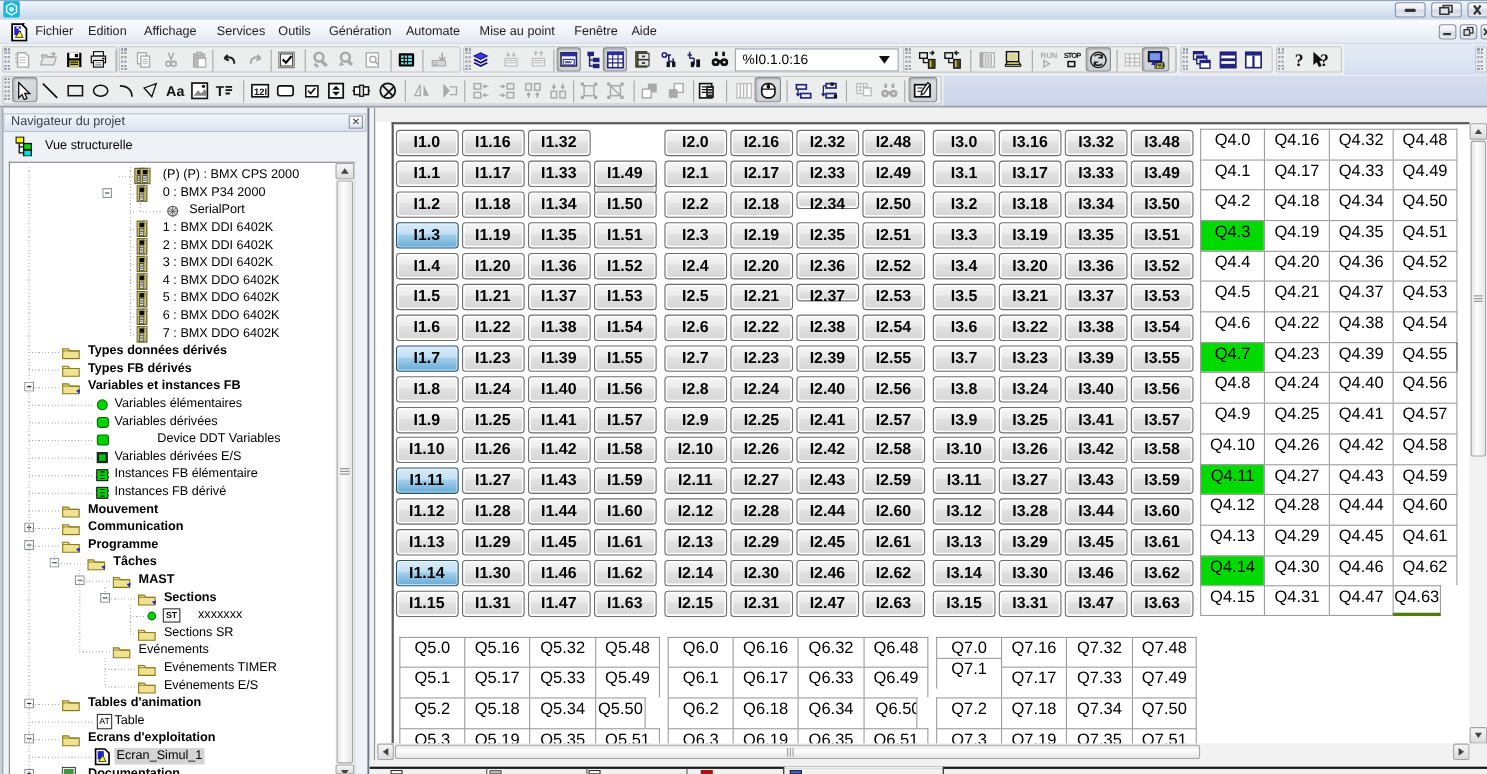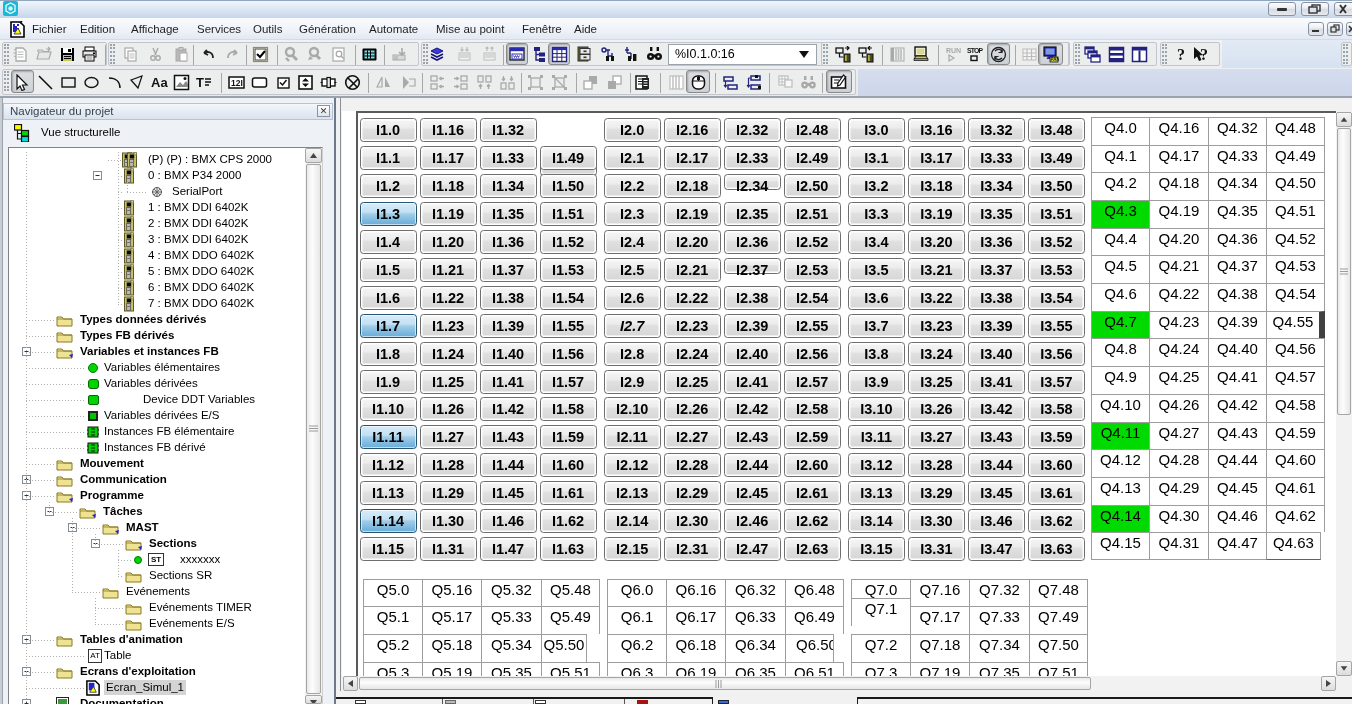--- a/index.html
+++ b/index.html
@@ -1120,21 +1120,21 @@
 <div class="btn" style="left:539.5px;top:481.1px;width:57px;height:24px;">I1.61</div>
 <div class="btn" style="left:539.5px;top:509.0px;width:57px;height:24px;">I1.62</div>
 <div class="btn" style="left:539.5px;top:536.9px;width:57px;height:24px;">I1.63</div>
 <div class="btn" style="left:603.7px;top:118.4px;width:57px;height:24px;">I2.0</div>
 <div class="btn" style="left:603.7px;top:146.3px;width:57px;height:24px;">I2.1</div>
 <div class="btn" style="left:603.7px;top:174.2px;width:57px;height:24px;">I2.2</div>
 <div class="btn" style="left:603.7px;top:202.1px;width:57px;height:24px;">I2.3</div>
 <div class="btn" style="left:603.7px;top:230.0px;width:57px;height:24px;">I2.4</div>
 <div class="btn" style="left:603.7px;top:257.9px;width:57px;height:24px;">I2.5</div>
 <div class="btn" style="left:603.7px;top:285.8px;width:57px;height:24px;">I2.6</div>
-<div class="btn" style="left:603.7px;top:313.7px;width:57px;height:24px;font-style:italic;">I2.7</div>
+<div class="btn" style="left:603.7px;top:313.7px;width:57px;height:24px;">I2.7</div>
 <div class="btn" style="left:603.7px;top:341.6px;width:57px;height:24px;">I2.8</div>
 <div class="btn" style="left:603.7px;top:369.5px;width:57px;height:24px;">I2.9</div>
 <div class="btn" style="left:603.7px;top:397.4px;width:57px;height:24px;">I2.10</div>
 <div class="btn" style="left:603.7px;top:425.3px;width:57px;height:24px;">I2.11</div>
 <div class="btn" style="left:603.7px;top:453.2px;width:57px;height:24px;">I2.12</div>
 <div class="btn" style="left:603.7px;top:481.1px;width:57px;height:24px;">I2.13</div>
 <div class="btn" style="left:603.7px;top:509.0px;width:57px;height:24px;">I2.14</div>
 <div class="btn" style="left:603.7px;top:536.9px;width:57px;height:24px;">I2.15</div>
 <div class="btn" style="left:663.7px;top:118.4px;width:57px;height:24px;">I2.16</div>
 <div class="btn" style="left:663.7px;top:146.3px;width:57px;height:24px;">I2.17</div>
@@ -1296,29 +1296,29 @@
 <div class="cell" style="left:1208px;top:477px;width:58px;height:28px;">Q4.45</div>
 <div class="cell" style="left:1208px;top:505px;width:58px;height:27px;">Q4.46</div>
 <div class="cell" style="left:1208px;top:532px;width:58px;height:28px;border-bottom:1px solid #9d9d9d;">Q4.47</div>
 <div class="cell" style="left:1266px;top:117px;width:59px;height:28px;border-right:1px solid #9d9d9d;">Q4.48</div>
 <div class="cell" style="left:1266px;top:145px;width:59px;height:27px;border-right:1px solid #9d9d9d;">Q4.49</div>
 <div class="cell" style="left:1266px;top:172px;width:59px;height:28px;border-right:1px solid #9d9d9d;">Q4.50</div>
 <div class="cell" style="left:1266px;top:200px;width:59px;height:28px;border-right:1px solid #9d9d9d;">Q4.51</div>
 <div class="cell" style="left:1266px;top:228px;width:59px;height:27px;border-right:1px solid #9d9d9d;">Q4.52</div>
 <div class="cell" style="left:1266px;top:255px;width:59px;height:28px;border-right:1px solid #9d9d9d;">Q4.53</div>
 <div class="cell" style="left:1266px;top:283px;width:59px;height:28px;border-right:1px solid #9d9d9d;">Q4.54</div>
-<div class="cell" style="left:1266px;top:311px;width:59px;height:27px;border-right:6px solid #404040;">Q4.55</div>
+<div class="cell" style="left:1266px;top:311px;width:59px;height:27px;border-right:1px solid #404040;">Q4.55</div>
 <div class="cell" style="left:1266px;top:338px;width:59px;height:28px;border-right:1px solid #9d9d9d;">Q4.56</div>
 <div class="cell" style="left:1266px;top:366px;width:59px;height:28px;border-right:1px solid #9d9d9d;">Q4.57</div>
 <div class="cell" style="left:1266px;top:394px;width:59px;height:28px;border-right:1px solid #9d9d9d;">Q4.58</div>
 <div class="cell" style="left:1266px;top:422px;width:59px;height:27px;border-right:1px solid #9d9d9d;">Q4.59</div>
 <div class="cell" style="left:1266px;top:449px;width:59px;height:28px;border-right:1px solid #9d9d9d;">Q4.60</div>
 <div class="cell" style="left:1266px;top:477px;width:59px;height:28px;border-right:1px solid #9d9d9d;">Q4.61</div>
 <div class="cell" style="left:1266px;top:505px;width:59px;height:27px;border-right:1px solid #9d9d9d;">Q4.62</div>
-<div class="cell" style="left:1266px;top:532px;width:55px;height:28px;border-right:1px solid #9d9d9d;border-bottom:1px solid #4d7c0f;">Q4.63</div>
+<div class="cell" style="left:1266px;top:532px;width:44px;height:28px;border-right:1px solid #9d9d9d;border-bottom:3px solid #4d7c0f;">Q4.63</div>
 <div class="cell" style="left:363px;top:579px;width:59px;height:27px;overflow:hidden;">Q5.0</div>
 <div class="cell" style="left:363px;top:606px;width:59px;height:28px;overflow:hidden;">Q5.1</div>
 <div class="cell" style="left:363px;top:634px;width:59px;height:28px;overflow:hidden;">Q5.2</div>
 <div class="cell" style="left:363px;top:662px;width:59px;height:28px;overflow:hidden;">Q5.3</div>
 <div class="cell" style="left:422px;top:579px;width:59px;height:27px;overflow:hidden;">Q5.16</div>
 <div class="cell" style="left:422px;top:606px;width:59px;height:28px;overflow:hidden;">Q5.17</div>
 <div class="cell" style="left:422px;top:634px;width:59px;height:28px;overflow:hidden;">Q5.18</div>
 <div class="cell" style="left:422px;top:662px;width:59px;height:28px;overflow:hidden;">Q5.19</div>
 <div class="cell" style="left:481px;top:579px;width:60px;height:27px;overflow:hidden;">Q5.32</div>
 <div class="cell" style="left:481px;top:606px;width:60px;height:28px;overflow:hidden;">Q5.33</div>

